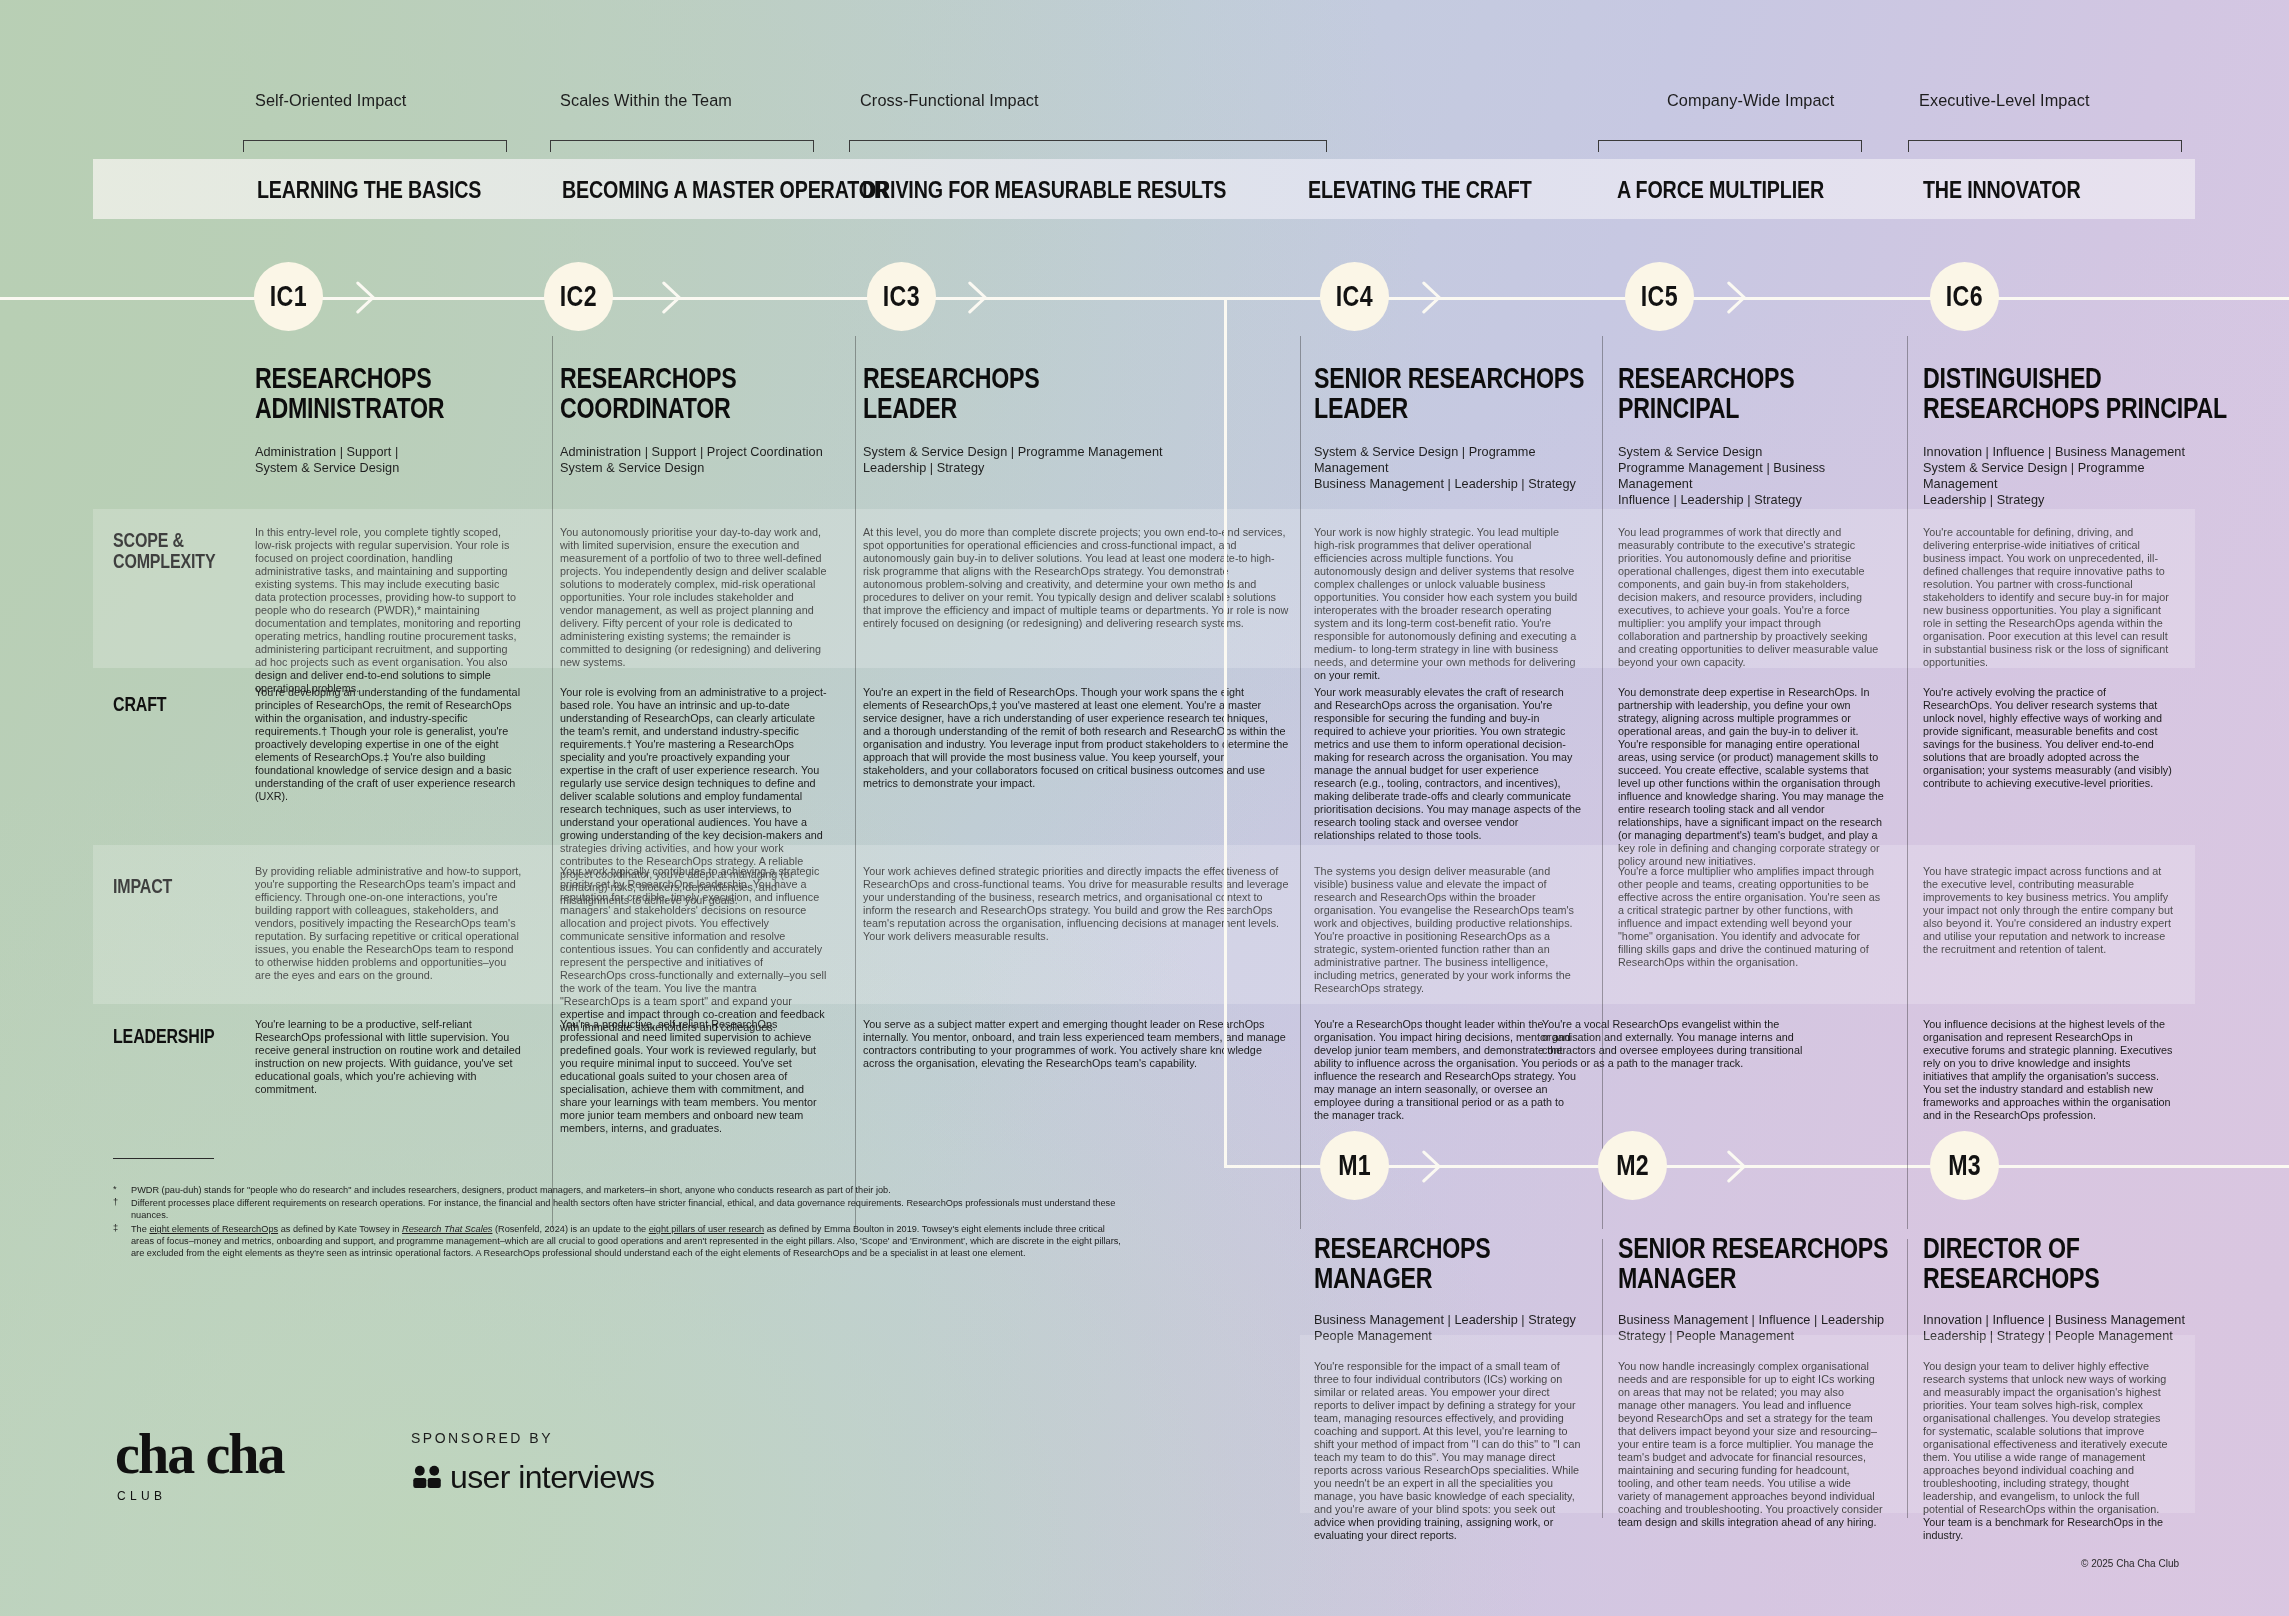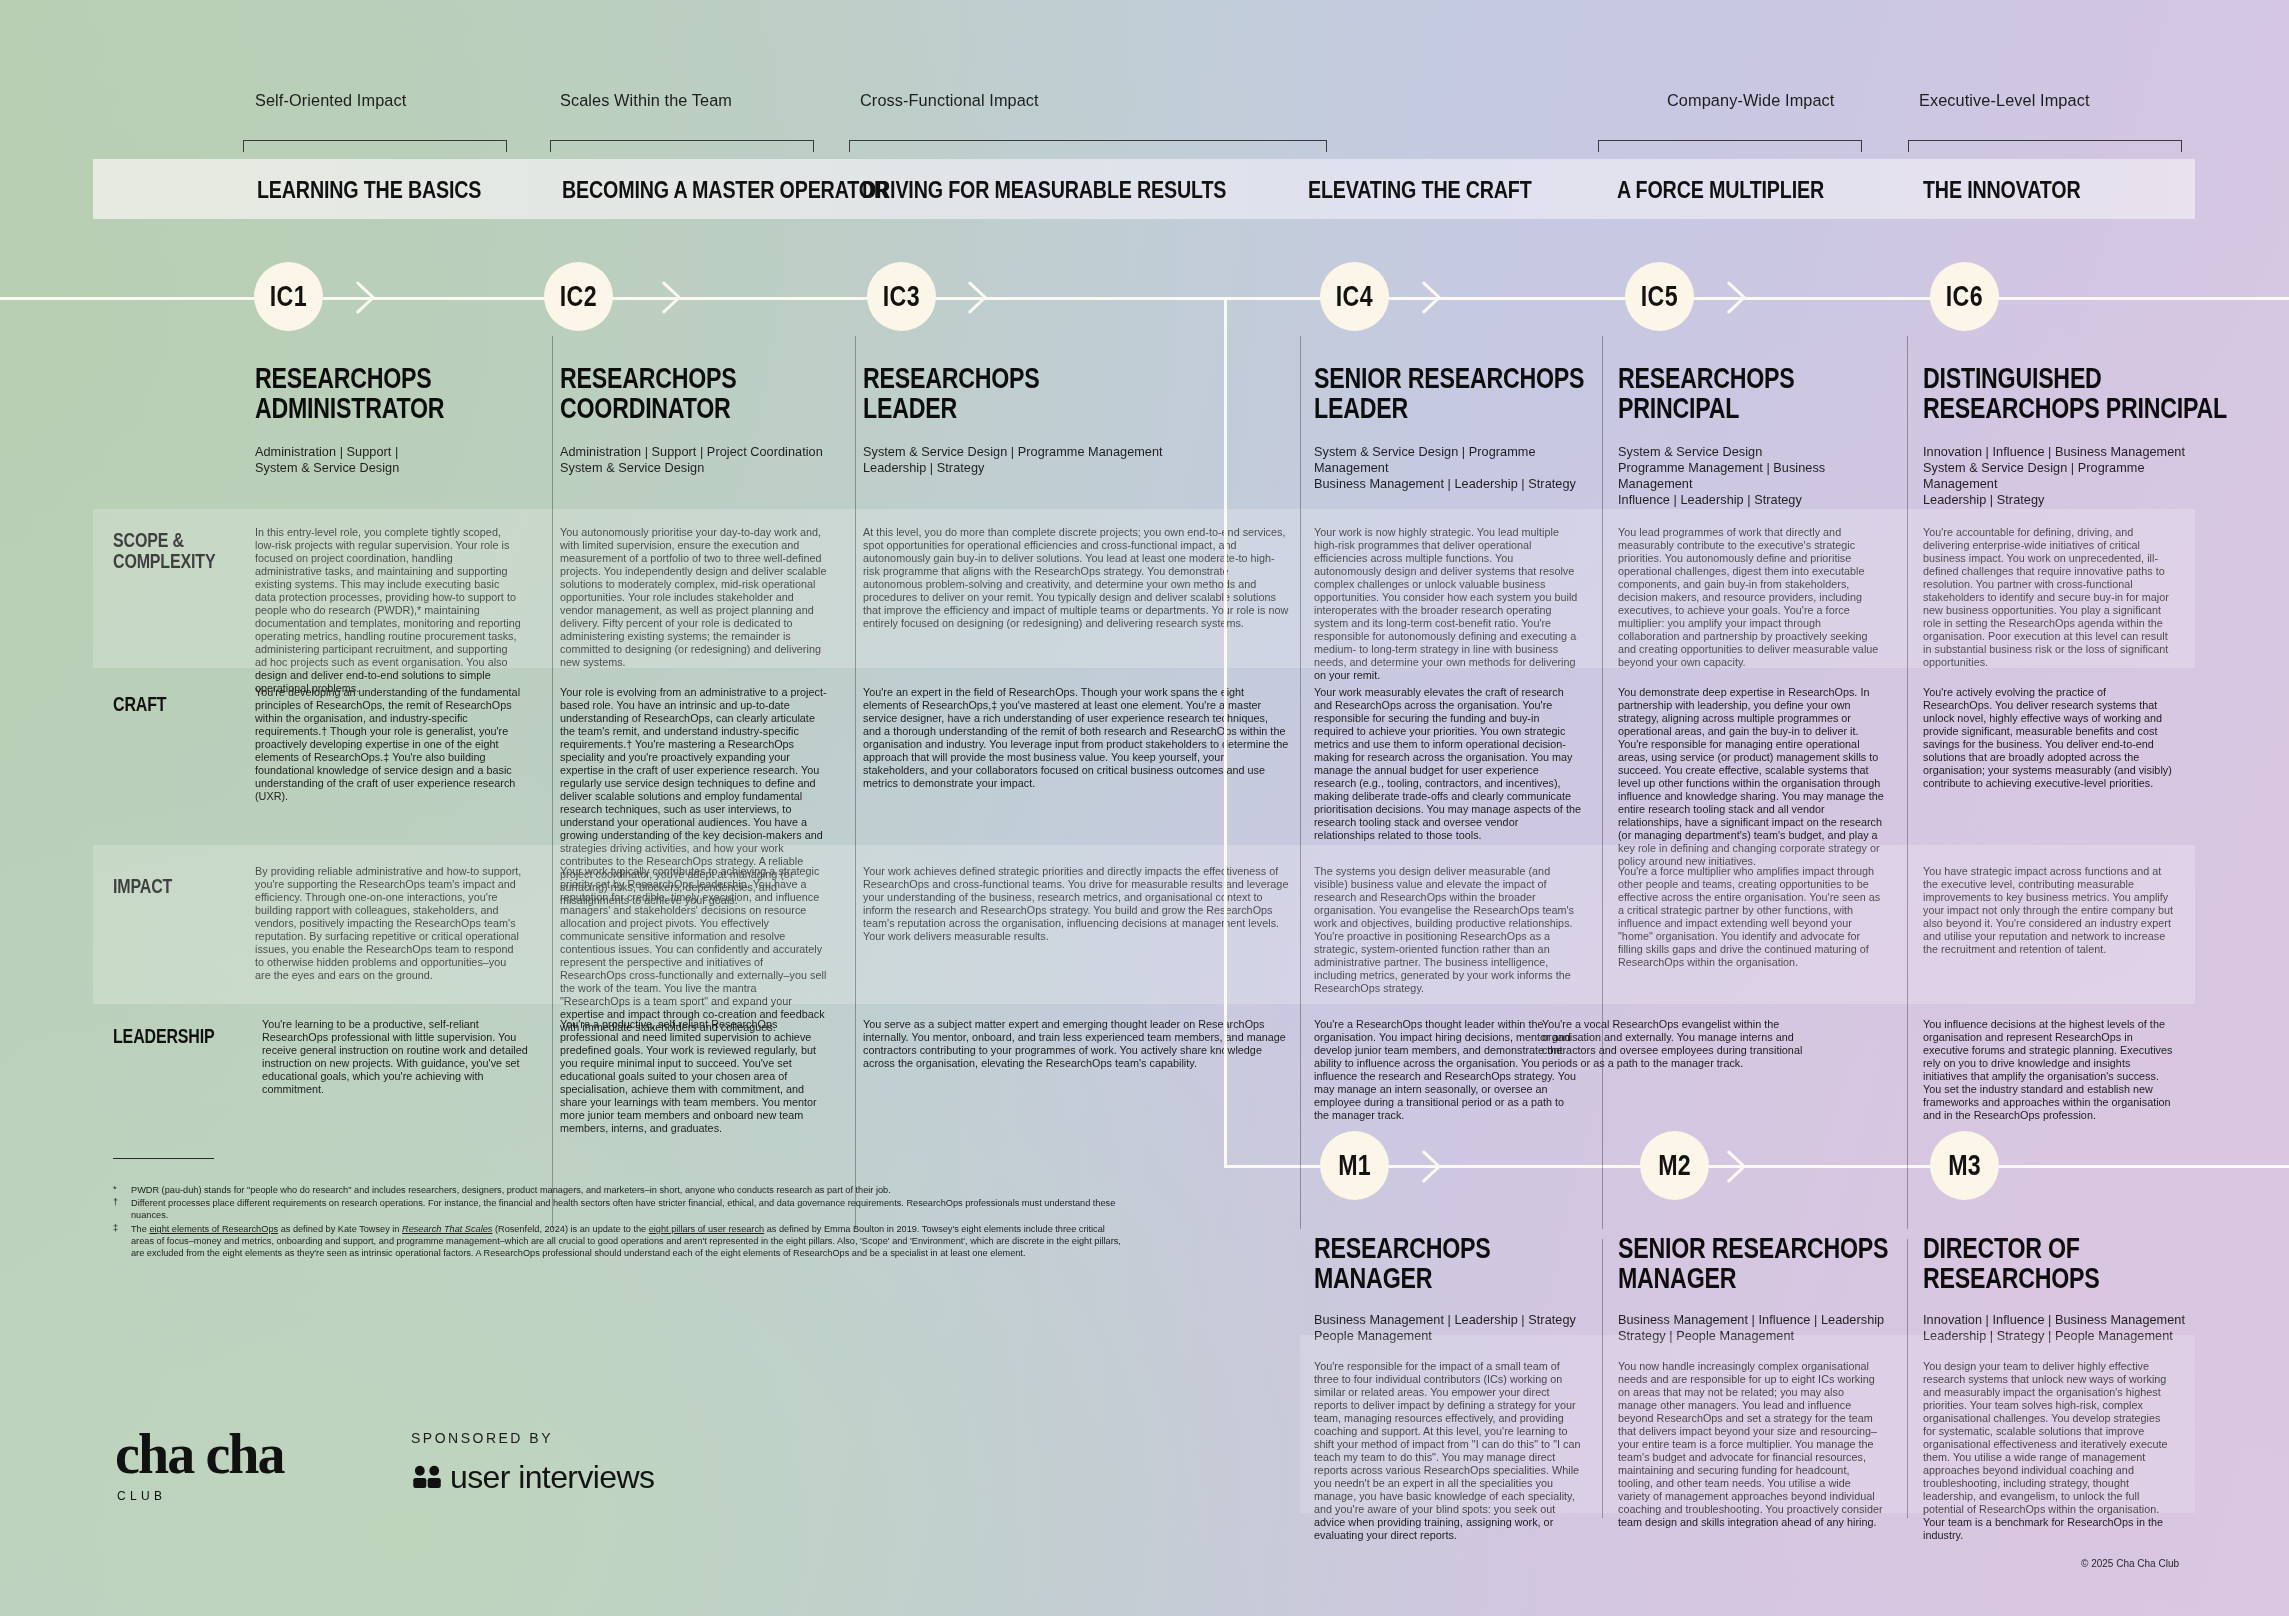--- a/index.html
+++ b/index.html
@@ -257,21 +257,21 @@
         <span>IC6</span>
       </div>
     </div>
   <div id="m-nodes">
       <div class="node" style="left:1320px; top:1131px;">
         <span>M1</span>
       </div>
       <svg class="chev" width="25" height="33" viewBox="0 0 26 34" style="left:1420px; top:1150px;">
         <path d="M4 2 L20 17 L4 32" fill="none" stroke="#fbf9f2" stroke-width="3.2" stroke-linecap="round" stroke-linejoin="round"></path>
       </svg>
-      <div class="node" style="left:1640px; top:1131px;">
+      <div class="node" style="left:1598px; top:1131px;">
         <span>M2</span>
       </div>
       <svg class="chev" width="25" height="33" viewBox="0 0 26 34" style="left:1725px; top:1150px;">
         <path d="M4 2 L20 17 L4 32" fill="none" stroke="#fbf9f2" stroke-width="3.2" stroke-linecap="round" stroke-linejoin="round"></path>
       </svg>
       <div class="node" style="left:1930px; top:1131px;">
         <span>M3</span>
       </div>
     </div>
 
@@ -324,21 +324,21 @@
       <div class="cell" style="left:863px; top:686px; width:426px;">You're an expert in the field of ResearchOps. Though your work spans the eight elements of ResearchOps,‡ you've mastered at least one element. You're a master service designer, have a rich understanding of user experience research techniques, and a thorough understanding of the remit of both research and ResearchOps within the organisation and industry. You leverage  input from product stakeholders to determine the approach that will provide the most business value. You keep yourself, your stakeholders, and your collaborators focused on critical business outcomes and use metrics to demonstrate your impact.</div>
       <div class="cell" style="left:1314px; top:686px; width:267px;">Your work measurably elevates the craft of research and ResearchOps across the organisation. You're responsible for securing the funding and buy-in required to achieve your priorities. You own strategic metrics and use them to inform operational decision-making for research across the organisation. You may manage the annual budget for user experience research (e.g., tooling, contractors, and incentives), making deliberate trade-offs and clearly communicate prioritisation decisions. You may manage aspects of the research tooling stack and oversee vendor relationships related to those tools.</div>
       <div class="cell" style="left:1618px; top:686px; width:267px;">You demonstrate deep expertise in ResearchOps. In partnership with leadership, you define your own strategy, aligning across multiple programmes or operational areas, and gain the buy-in to deliver it. You're responsible for managing entire operational areas, using service (or product) management skills to succeed. You create effective, scalable systems that level up other functions within the organisation through influence and knowledge sharing. You may manage the entire research tooling stack and all vendor relationships, have a significant impact on the research (or managing department's) team's budget, and play a key role in defining and changing corporate strategy or policy around new initiatives.</div>
       <div class="cell" style="left:1923px; top:686px; width:253px;">You're actively evolving the practice of ResearchOps. You deliver research systems that unlock novel, highly effective ways of working and provide significant, measurable benefits and cost savings for the business. You deliver end-to-end solutions that are broadly adopted across the organisation; your systems measurably (and visibly) contribute to achieving executive-level priorities.</div>
       <div class="cell" style="left:255px; top:865px; width:267px;">By providing reliable administrative and how-to support, you're supporting the ResearchOps team's impact and efficiency. Through one-on-one interactions, you're building rapport with colleagues, stakeholders, and vendors, positively impacting the ResearchOps team's reputation. By surfacing repetitive or critical operational issues, you enable the ResearchOps team to respond to otherwise hidden problems and opportunities–you are the eyes and ears on the ground.</div>
       <div class="cell" style="left:560px; top:865px; width:267px;">Your work typically contributes to achieving a strategic priority set by ResearchOps leadership. You have a reputation for credible, timely execution, and influence managers' and stakeholders' decisions on resource allocation and project pivots. You effectively communicate sensitive information and resolve contentious issues. You can confidently and accurately represent the perspective and initiatives of ResearchOps cross-functionally and externally–you sell the work of the team. You live the mantra "ResearchOps is a team sport" and expand your expertise and impact through co-creation and feedback with immediate stakeholders and colleagues.</div>
       <div class="cell" style="left:863px; top:865px; width:426px;">Your work achieves defined strategic priorities and directly impacts the effectiveness of ResearchOps and cross-functional teams. You drive for measurable results and leverage your understanding of the business, research metrics, and organisational context to inform the research and ResearchOps strategy. You build and grow the ResearchOps team's reputation across the organisation, influencing decisions at management levels. Your work delivers measurable results.</div>
       <div class="cell" style="left:1314px; top:865px; width:267px;">The systems you design deliver measurable (and visible) business value and elevate the impact of research and ResearchOps within the broader organisation. You evangelise the ResearchOps team's work and objectives, building productive relationships. You're proactive in positioning ResearchOps as a strategic, system-oriented function rather than an administrative partner. The business intelligence, including metrics, generated by your work informs the ResearchOps strategy.</div>
       <div class="cell" style="left:1618px; top:865px; width:267px;">You're a force multiplier who amplifies impact through other people and teams, creating opportunities to be effective across the entire organisation. You're seen as a critical strategic partner by other functions, with influence and impact extending well beyond your "home" organisation. You identify and advocate for filling skills gaps and drive the continued maturing of ResearchOps within the organisation.</div>
       <div class="cell" style="left:1923px; top:865px; width:253px;">You have strategic impact across functions and at the executive level, contributing measurable improvements to key business metrics. You amplify your impact not only through the entire company but also beyond it. You're considered an industry expert and utilise your reputation and network to increase the recruitment and retention of talent.</div>
-      <div class="cell" style="left:255px; top:1018px; width:267px;margin-left:7px;">You're learning to be a productive, self-reliant ResearchOps professional with little supervision. You receive general instruction on routine work and detailed instruction on new projects. With guidance, you've set educational goals, which you're achieving with commitment.</div>
+      <div class="cell" style="left:255px; top:1018px; width:267px;">You're learning to be a productive, self-reliant ResearchOps professional with little supervision. You receive general instruction on routine work and detailed instruction on new projects. With guidance, you've set educational goals, which you're achieving with commitment.</div>
       <div class="cell" style="left:560px; top:1018px; width:267px;">You're a productive, self-reliant ResearchOps professional and need limited supervision to achieve predefined goals. Your work is reviewed regularly, but you require minimal input to succeed. You've set educational goals suited to your chosen area of specialisation, achieve them with commitment, and share your learnings with team members. You mentor more junior team members and onboard new team members, interns, and graduates.</div>
       <div class="cell" style="left:863px; top:1018px; width:426px;">You serve as a subject matter expert and emerging thought leader on ResearchOps internally. You mentor, onboard, and train less experienced team members, and manage contractors contributing to your programmes of work. You actively share knowledge across the organisation, elevating the ResearchOps team's capability.</div>
       <div class="cell" style="left:1314px; top:1018px; width:267px;">You're a ResearchOps thought leader within the organisation. You impact hiring decisions, mentor and develop junior team members, and demonstrate the ability to influence across the organisation. You influence the research and ResearchOps strategy. You may manage an intern seasonally, or oversee an employee during a transitional period or as a path to the manager track.</div>
       <div class="cell" style="left:1542px; top:1018px; width:267px;">You're a vocal ResearchOps evangelist within the organisation and externally. You manage interns and contractors and oversee employees during transitional periods or as a path to the manager track.</div>
       <div class="cell" style="left:1923px; top:1018px; width:253px;">You influence decisions at the highest levels of the organisation and represent ResearchOps in executive forums and strategic planning. Executives rely on you to drive knowledge and insights initiatives that amplify the organisation's success. You set the industry standard and establish new frameworks and approaches within the organisation and in the ResearchOps profession.</div>
     </div>
 
   <div id="manager-block">
       <div class="role-title" style="left:1314px; top:1233px;">RESEARCHOPS
 MANAGER</div>

